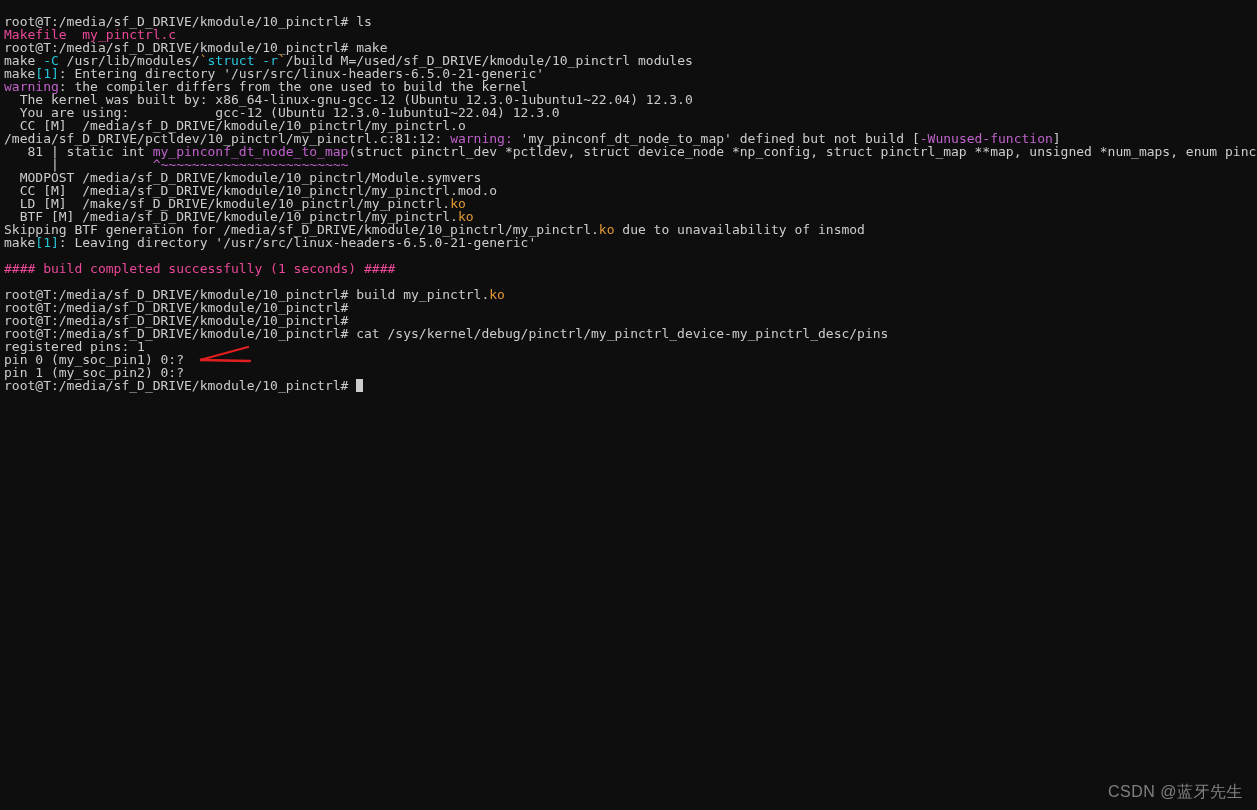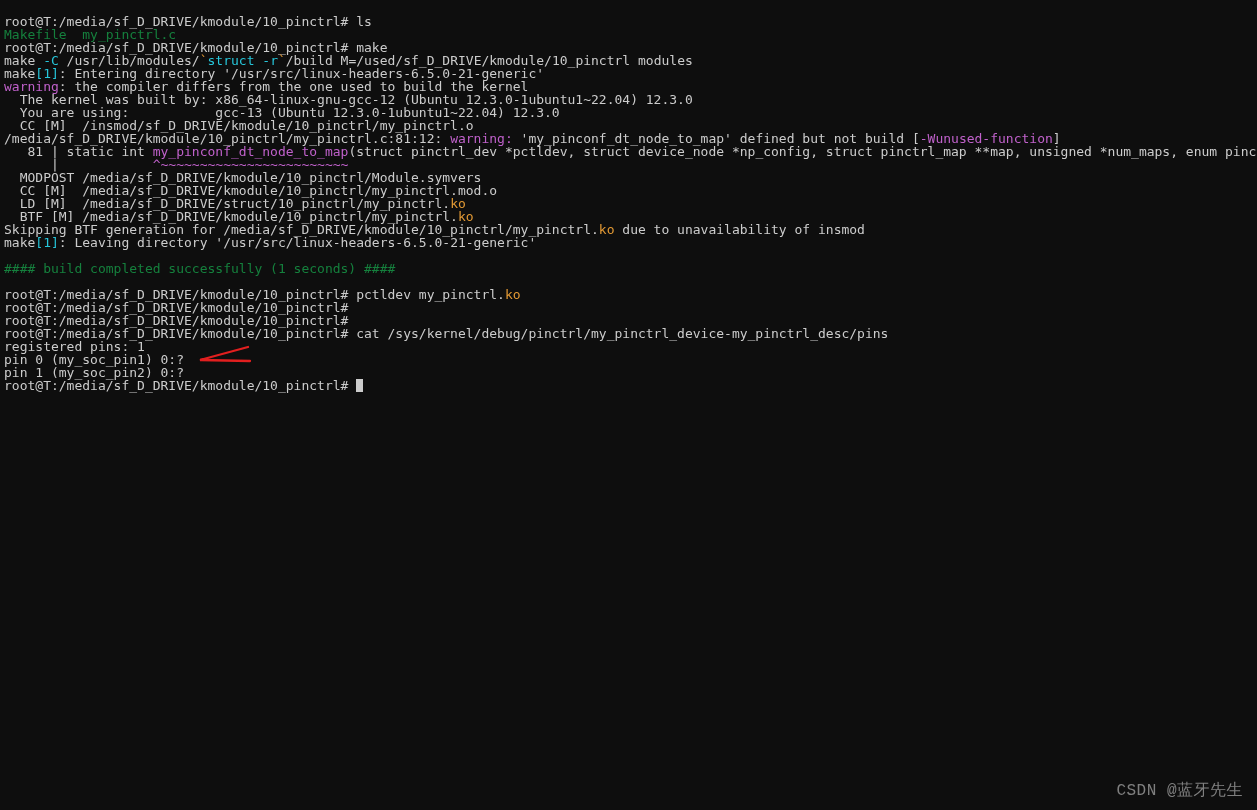--- a/index.html
+++ b/index.html
@@ -12,72 +12,72 @@
     font-size: 13px;
     line-height: 13px;
     color: #cccccc;
     overflow: hidden;
   }
   .terminal {
     padding: 2px 4px 4px 4px;
     white-space: pre;
   }
   .cyan        { color: #26c6da; }
-  .brightgreen { color: #15803d; }
+  .brightgreen { color: #ec4899; }
   .orange      { color: #e29934; }
   .magenta     { color: #c061cb; }
   .cursor {
     display: inline-block;
     width: 7px;
     height: 13px;
     background: #cccccc;
     vertical-align: bottom;
   }
   .arrow {
     position: absolute;
     left: 190px;
     top: 345px;
     pointer-events: none;
   }
   .watermark {
     position: absolute;
     right: 14px;
     bottom: 12px;
     color: rgba(220,220,220,0.55);
-    font-family: Liberation Mono, monospace;
+    font-family: Liberation Sans, sans-serif;
     font-size: 16px;
     letter-spacing: 0.5px;
   }
 </style>
 </head>
 <body>
 
 <div class="terminal">
 <span>root@T:/media/sf_D_DRIVE/kmodule/10_pinctrl#</span><span> </span><span>ls</span>
 <span class="brightgreen">Makefile</span><span>  </span><span class="brightgreen">my_pinctrl.c</span>
 <span>root@T:/media/sf_D_DRIVE/kmodule/10_pinctrl#</span><span> </span><span>make</span>
 <span>make </span><span class="cyan">-C</span><span> /usr/lib/modules/</span><span class="orange">`</span><span class="cyan">struct -r</span><span class="orange">`</span><span>/build M=/used/sf_D_DRIVE/kmodule/10_pinctrl modules</span>
 <span>make</span><span class="cyan">[</span><span class="cyan">1</span><span class="cyan">]</span><span>: Entering directory '/usr/src/linux-headers-6.5.0-21-generic'</span>
 <span class="magenta">warning</span><span>: the compiler differs from the one used to build the kernel</span>
 <span>  The kernel was built by: x86_64-linux-gnu-gcc-12 (Ubuntu 12.3.0-1ubuntu1~22.04) 12.3.0</span>
-<span>  You are using:           gcc-13 (Ubuntu 12.3.0-1ubuntu1~22.04) 12.3.0</span>
-<span>  CC [M]  /insmod/sf_D_DRIVE/kmodule/10_pinctrl/my_pinctrl.o</span>
-<span>/media/sf_D_DRIVE/kmodule/10_pinctrl/my_pinctrl.c:81:12: </span><span class="magenta">warning: </span><span>'</span><span>my_pinconf_dt_node_to_map</span><span>' defined but not build </span><span>[</span><span class="magenta">-Wunused-function</span><span>]</span>
+<span>  You are using:           gcc-12 (Ubuntu 12.3.0-1ubuntu1~22.04) 12.3.0</span>
+<span>  CC [M]  /media/sf_D_DRIVE/kmodule/10_pinctrl/my_pinctrl.o</span>
+<span>/media/sf_D_DRIVE/pctldev/10_pinctrl/my_pinctrl.c:81:12: </span><span class="magenta">warning: </span><span>'</span><span>my_pinconf_dt_node_to_map</span><span>' defined but not build </span><span>[</span><span class="magenta">-Wunused-function</span><span>]</span>
 <span>   81 | static int </span><span class="magenta">my_pinconf_dt_node_to_map</span><span>(struct pinctrl_dev *pctldev, struct device_node *np_config, struct pinctrl_map **map, unsigned *num_maps, enum pinctrl_map_type type)</span>
 <span>      |            </span><span class="magenta">^~~~~~~~~~~~~~~~~~~~~~~~~</span>
 <span>  MODPOST /media/sf_D_DRIVE/kmodule/10_pinctrl/Module.symvers</span>
 <span>  CC [M]  /media/sf_D_DRIVE/kmodule/10_pinctrl/my_pinctrl.mod.o</span>
-<span>  LD [M]  /media/sf_D_DRIVE/struct/10_pinctrl/my_pinctrl.</span><span class="orange">ko</span>
+<span>  LD [M]  /make/sf_D_DRIVE/kmodule/10_pinctrl/my_pinctrl.</span><span class="orange">ko</span>
 <span>  BTF [M] /media/sf_D_DRIVE/kmodule/10_pinctrl/my_pinctrl.</span><span class="orange">ko</span>
 <span>Skipping BTF generation for /media/sf_D_DRIVE/kmodule/10_pinctrl/my_pinctrl.</span><span class="orange">ko</span><span> due to unavailability of insmod</span>
 <span>make</span><span class="cyan">[</span><span class="cyan">1</span><span class="cyan">]</span><span>: Leaving directory '/usr/src/linux-headers-6.5.0-21-generic'</span>
 
 <span class="brightgreen">#### build completed successfully (1 seconds) ####</span>
 
-<span>root@T:/media/sf_D_DRIVE/kmodule/10_pinctrl#</span><span> </span><span>pctldev my_pinctrl.</span><span class="orange">ko</span>
+<span>root@T:/media/sf_D_DRIVE/kmodule/10_pinctrl#</span><span> </span><span>build my_pinctrl.</span><span class="orange">ko</span>
 <span>root@T:/media/sf_D_DRIVE/kmodule/10_pinctrl#</span>
 <span>root@T:/media/sf_D_DRIVE/kmodule/10_pinctrl#</span>
 <span>root@T:/media/sf_D_DRIVE/kmodule/10_pinctrl#</span><span> </span><span>cat /sys/kernel/debug/pinctrl/my_pinctrl_device-my_pinctrl_desc/pins</span>
 <span>registered pins: 1</span>
 <span>pin 0 (my_soc_pin1) 0:?</span>
 <span>pin 1 (my_soc_pin2) 0:?</span>
 <span>root@T:/media/sf_D_DRIVE/kmodule/10_pinctrl#</span> <span class="cursor"></span>
 </div>
 
 <svg class="arrow" width="70" height="22">

